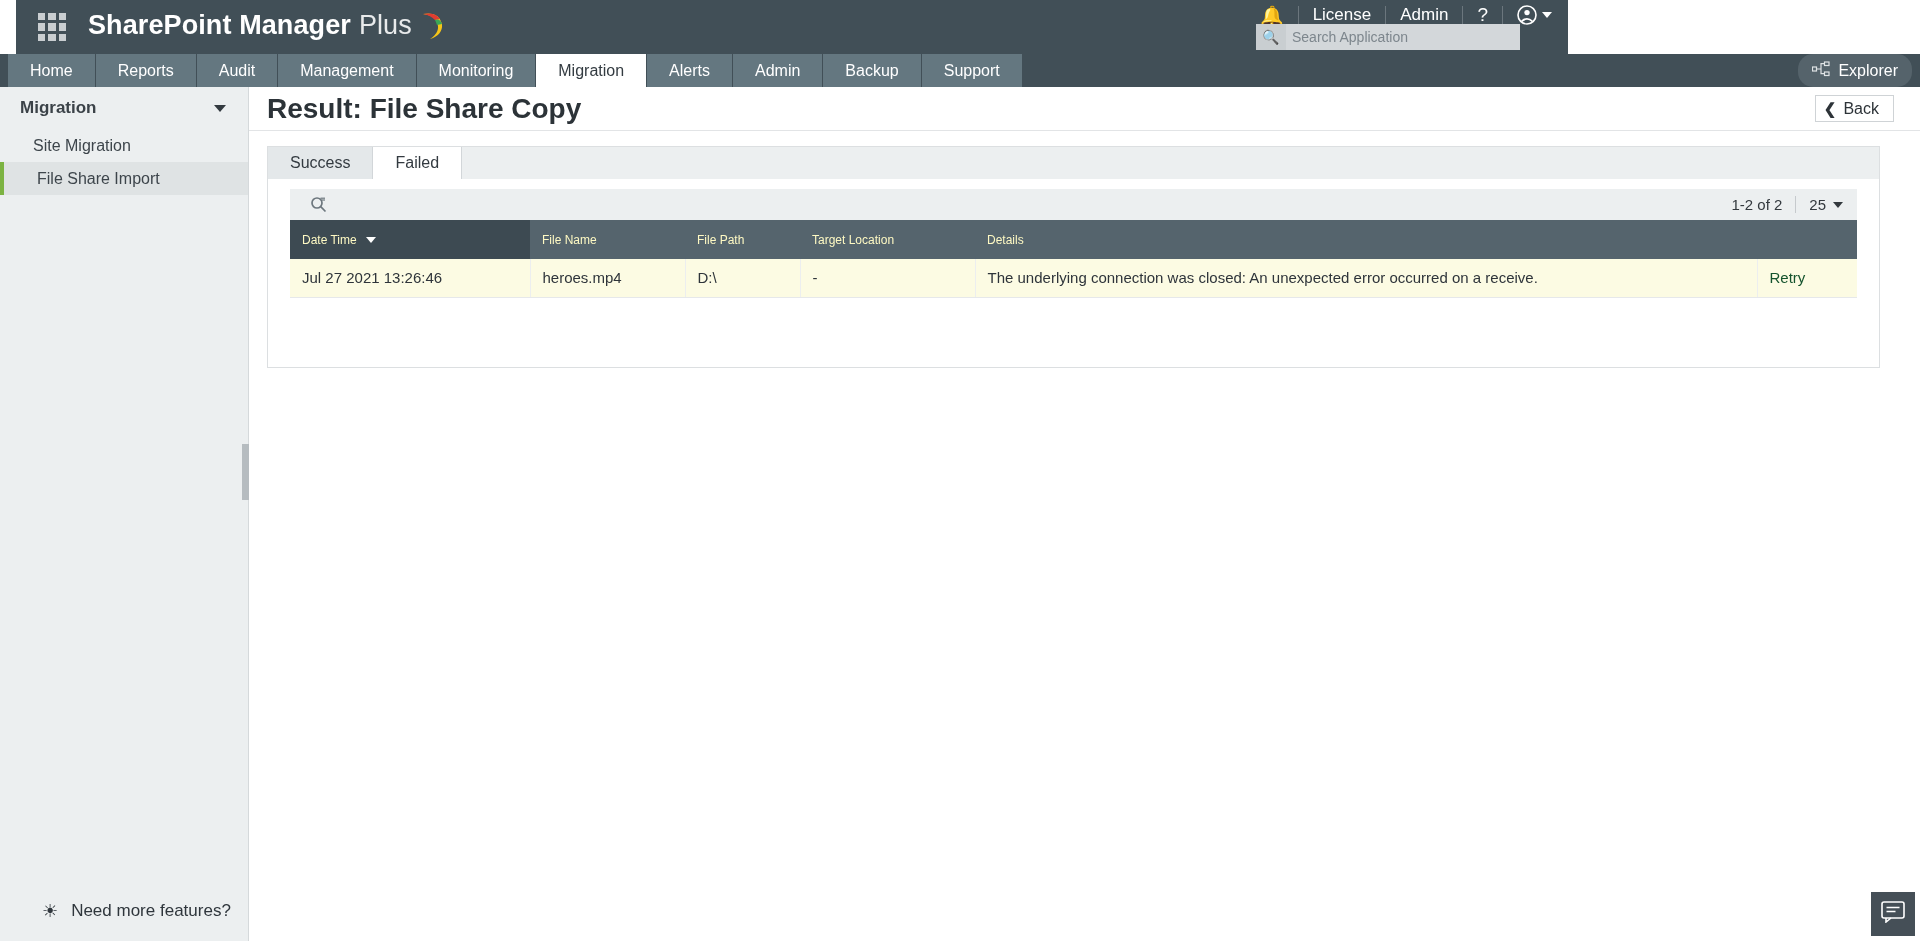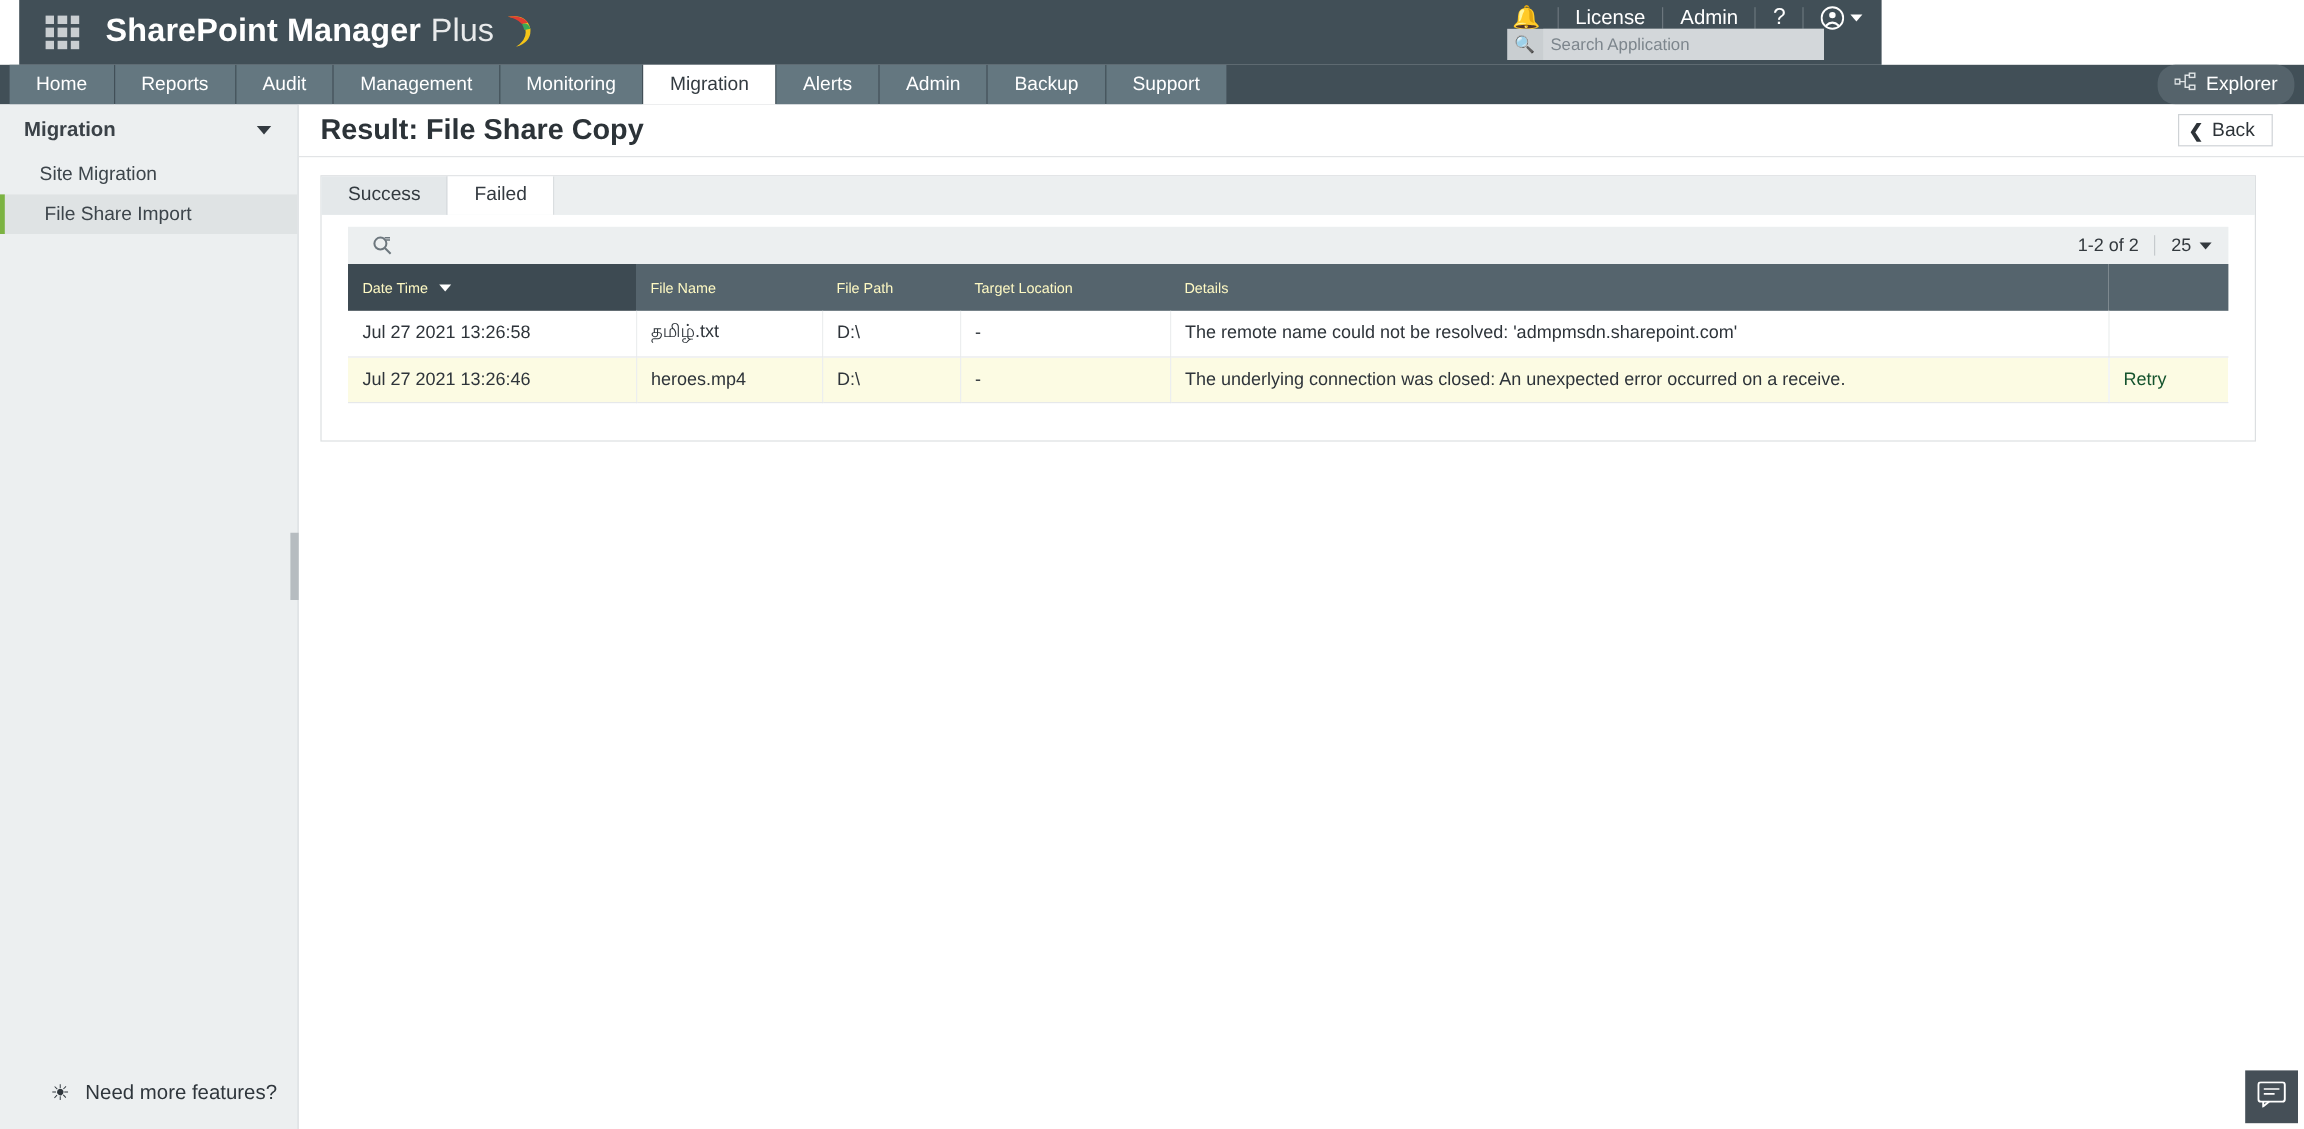--- a/index.html
+++ b/index.html
@@ -103,21 +103,21 @@
     position: absolute; left: 242px; top: 444px; width: 13px; height: 56px;
     background: #b6bcc0; border-radius: 0 4px 4px 0; cursor: col-resize;
   }
 
   
   .main { position: absolute; top: 87px; left: 249px; width: 1671px; height: 854px; background: #ffffff; }
   .page-head {
     height: 44px; display: flex; align-items: center; justify-content: space-between;
     padding: 0 26px 0 18px; border-bottom: 1px solid #e2e4e6;
   }
-  .page-title { font-size: 24px; font-weight: bold; color: #2c3338; }
+  .page-title { font-size: 28px; font-weight: bold; color: #2c3338; }
   .back-btn {
     display: flex; align-items: center; gap: 7px; height: 27px; padding: 0 14px 0 8px;
     border: 1px solid #cfd3d6; background: #ffffff; color: #2d3338; font-size: 16px;
     cursor: pointer; position: relative;
   }
   .back-chevron { font-size: 15px; font-weight: bold; }
 
   .card {
     position: absolute; top: 59px; left: 18px; width: 1613px; height: 222px;
     background: #ffffff; border: 1px solid #dcdfe1;
@@ -314,28 +314,20 @@
               <span>Date Time</span><span class="sortarrow"></span>
             </th>
             <th class="c-name">File Name</th>
             <th class="c-path">File Path</th>
             <th class="c-target">Target Location</th>
             <th class="c-details">Details</th>
             <th class="c-action"></th>
           </tr>
         </thead>
         <tbody>
-          <tr>
-            <td class="c-date">Jul 27 2021 13:26:58</td>
-            <td class="c-name">தமிழ்.txt</td>
-            <td class="c-path">D:\</td>
-            <td class="c-target">-</td>
-            <td class="c-details">The remote name could not be resolved: 'admpmsdn.sharepoint.com'</td>
-            <td class="c-action last"></td>
-          </tr>
           <tr class="alt">
             <td class="c-date">Jul 27 2021 13:26:46</td>
             <td class="c-name">heroes.mp4</td>
             <td class="c-path">D:\</td>
             <td class="c-target">-</td>
             <td class="c-details">The underlying connection was closed: An unexpected error occurred on a receive.</td>
             <td class="c-action last">
               <span class="retry-link">Retry</span>
             </td>
           </tr>

